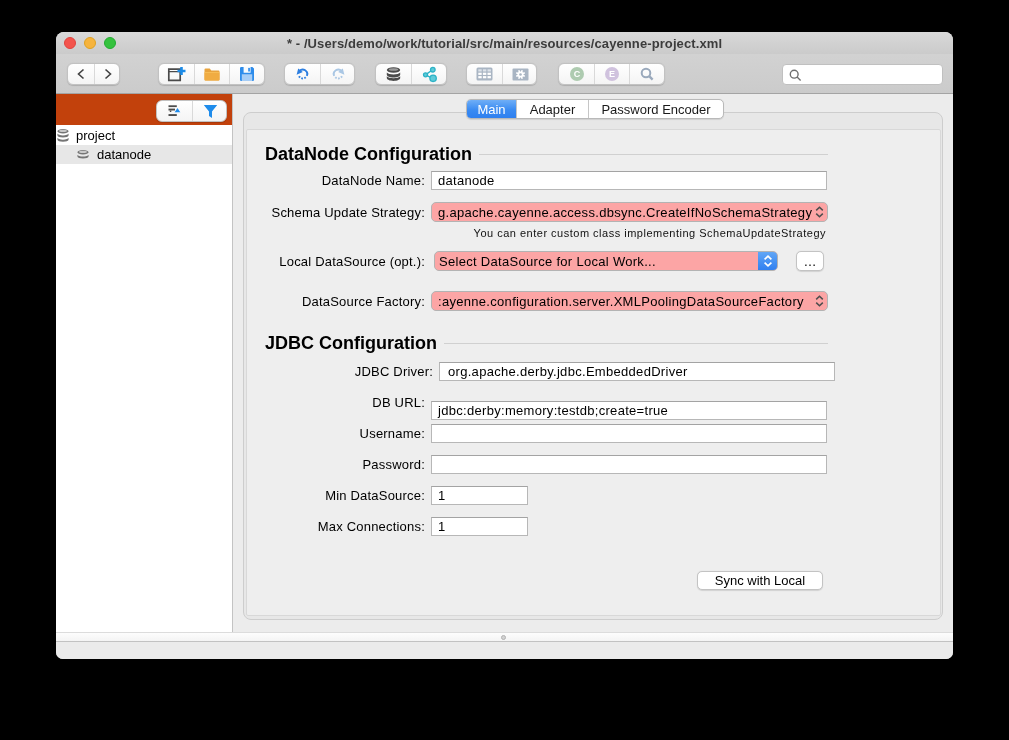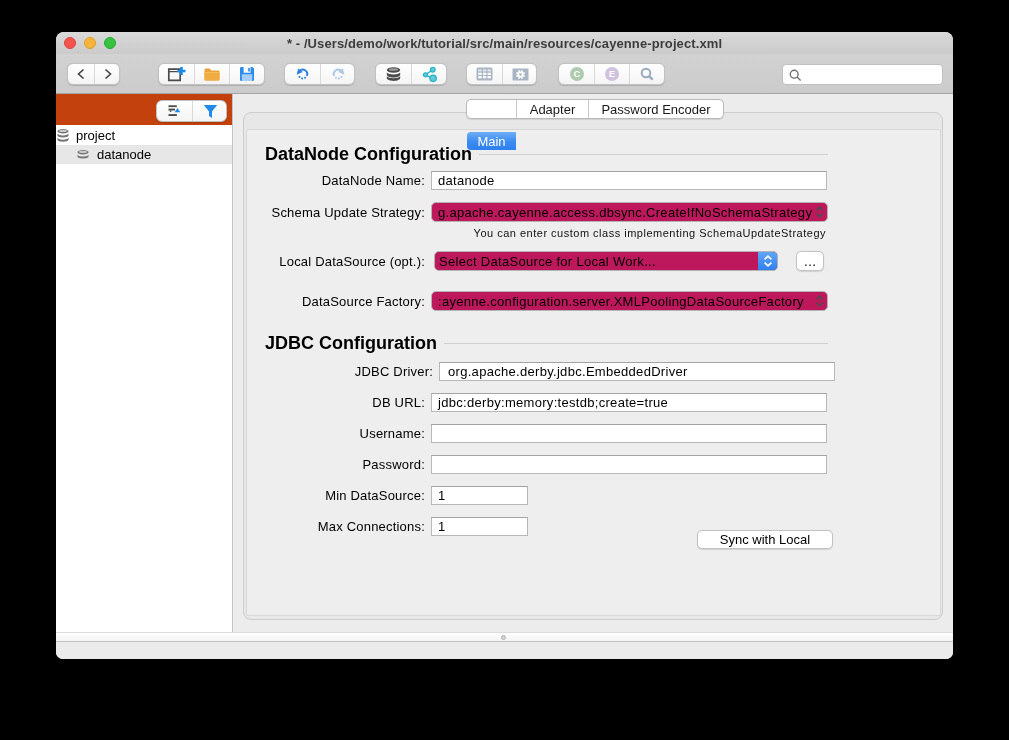--- a/index.html
+++ b/index.html
@@ -55,21 +55,21 @@
 
 .sect { position:absolute; display:flex; align-items:center; font-size:18px;
   font-weight:bold; color:#000; }
 .sect .ln { flex:1; height:1px; background:#d0d0d0; margin-left:7px; }
 .frow { position:absolute; }
 .flabel { position:absolute; right:402px; top:0; height:100%; display:flex;
   align-items:center; white-space:nowrap; font-size:13px; letter-spacing:0.2px; color:#000; }
 .tfield { position:absolute; background:#fff; border:1px solid #b7b7b7;
   border-top-color:#a3a3a3; font-size:13px; letter-spacing:0.3px; color:#000; display:flex;
   align-items:center; padding-left:6px; white-space:nowrap; overflow:hidden; }
-.combo { position:absolute; background:#be185d; border:1px solid #b3b3b3;
+.combo { position:absolute; background:#fca5a5; border:1px solid #b3b3b3;
   border-radius:5px; font-size:13px; letter-spacing:0.3px; color:#000; display:flex; align-items:center;
   padding-left:6px; white-space:nowrap; overflow:hidden; }
 .combo .arr { position:absolute; right:3px; top:0; height:100%; display:flex;
   align-items:center; }
 .btn { position:absolute; background:#fff; border:1px solid #c3c3c3; border-radius:5px;
   font-size:13px; color:#000; display:flex; align-items:center; justify-content:center;
   box-shadow:0 0.5px 1px rgba(0,0,0,0.12); }
 
 
 .split { position:absolute; left:0; bottom:18px; width:100%; height:9px;
@@ -260,21 +260,21 @@
 <ellipse cx="6" cy="1.9" rx="3.9" ry="1.05" fill="#c9c9c9"></ellipse>
 <path d="M0.4 4.7 c0.4 1.1 2.8 1.9 5.6 1.9 s5.2 -0.8 5.6 -1.9 v1.6 c0 1.3 -2.5 2.3 -5.6 2.3 s-5.6 -1 -5.6 -2.3 z" fill="#757575"></path>
 </svg>
           </span>
           <span style="margin-left:8px;">datanode</span>
         </div>
     </div>
   </div>
   <div class="main">
     <div class="tabs">
-      <div class="tab on" style="width:49px;margin-top:32px;">Main</div>
+      <div class="tab on" style="width:49px;">Main</div>
       <div class="tab" style="width:72px;">Adapter</div>
       <div class="tab" style="width:135px;">Password Encoder</div>
     </div>
     <div class="tabpane">
     <div class="page">
       <div class="sect" style="left:18px; top:14px; width:563px;">DataNode Configuration<span class="ln"></span></div>
 
       <div class="frow" style="left:0; top:41px; width:580px; height:19px;">
         <span class="flabel">DataNode Name:</span>
         <div class="tfield" style="left:184px; top:0; width:396px; height:19px;">datanode</div>
@@ -317,39 +317,39 @@
       </div>
 
       <div class="sect" style="left:18px; top:203px; width:563px;">JDBC Configuration<span class="ln"></span></div>
 
       <div class="frow" style="left:8px; top:232px; width:580px; height:19px;">
         <span class="flabel">JDBC Driver:</span>
         <div class="tfield" style="left:184px; top:0; width:396px; height:19px;padding-left:8px;">org.apache.derby.jdbc.EmbeddedDriver</div>
       </div>
       <div class="frow" style="left:0; top:263px; width:580px; height:19px;text-decoration:underline;">
         <span class="flabel">DB URL:</span>
-        <div class="tfield" style="left:184px; top:0; width:396px; height:19px;">jdbc:derby:memory:testdb;create=true</div>
+        <div class="tfield" style="left:184px; top:8px; width:396px; height:19px;">jdbc:derby:memory:testdb;create=true</div>
       </div>
       <div class="frow" style="left:0; top:294px; width:580px; height:19px;">
         <span class="flabel">Username:</span>
         <div class="tfield" style="left:184px; top:0; width:396px; height:19px;"></div>
       </div>
       <div class="frow" style="left:0; top:325px; width:580px; height:19px;">
         <span class="flabel">Password:</span>
         <div class="tfield" style="left:184px; top:0; width:396px; height:19px;"></div>
       </div>
       <div class="frow" style="left:0; top:356px; width:580px; height:19px;">
         <span class="flabel">Min DataSource:</span>
         <div class="tfield" style="left:184px; top:0; width:97px; height:19px;">1</div>
       </div>
       <div class="frow" style="left:0; top:387px; width:580px; height:19px;">
         <span class="flabel">Max Connections:</span>
         <div class="tfield" style="left:184px; top:0; width:97px; height:19px;">1</div>
       </div>
-      <div class="btn" style="left:450px; top:400px; width:136px; height:19px;">Sync with Local</div>
+      <div class="btn" style="left:450px; top:441px; width:126px; height:19px;">Sync with Local</div>
     </div>
     </div>
   </div>
   <div class="split">
       <span class="knob"></span>
     </div>
   <div class="status"></div>
 </div>
 
 </body></html>

